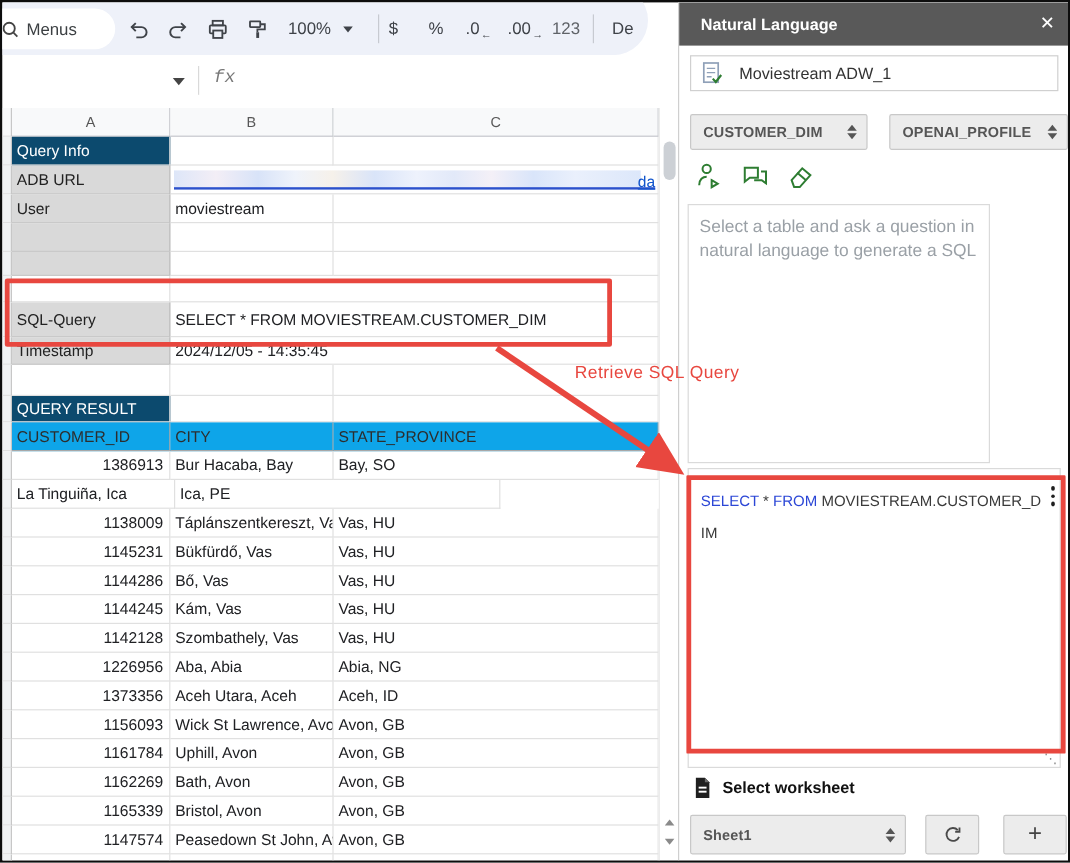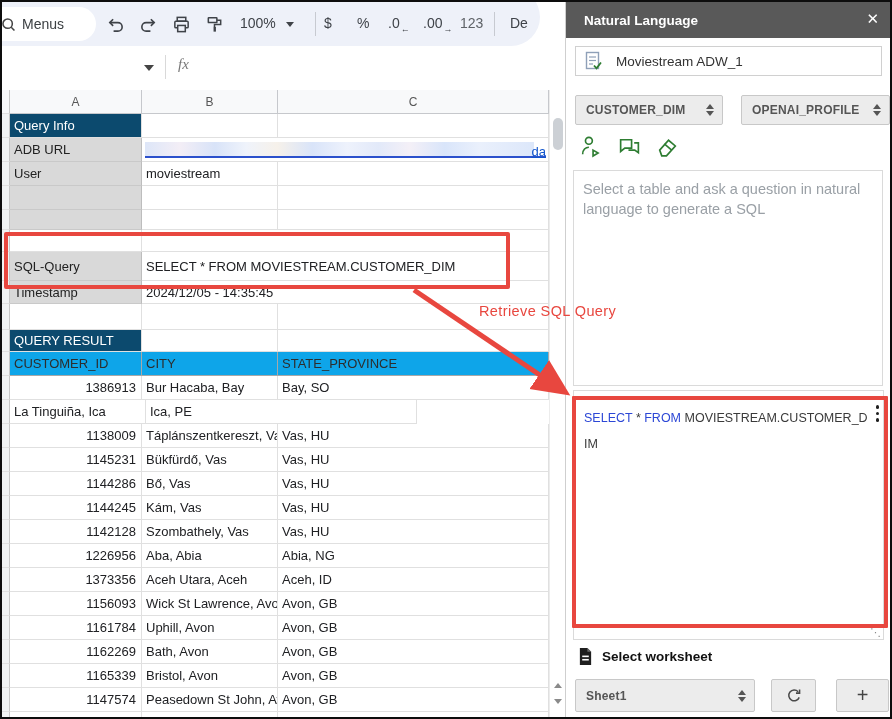--- a/index.html
+++ b/index.html
@@ -16,21 +16,21 @@
   .tb-text { position:absolute; top:13px; font-size:14px; color:#3f4349; cursor:pointer; }
   .zoom-ctl { position:absolute; left:238px; top:13px; font-size:14px; color:#3f4349; cursor:pointer; }
   .caret { display:inline-block; width:0; height:0; border-left:4px solid transparent; border-right:4px solid transparent; border-top:5px solid #3f4349; vertical-align:middle; margin-left:10px; }
   .tb-divider { position:absolute; top:10px; width:1px; height:24px; background:#c7cad1; }
   .mini { font-size:9px; vertical-align:sub; margin-left:1px; }
 
   
   .formula-bar { position:absolute; left:0; top:44px; width:561px; height:44px; background:#fff; }
   .fb-caret { position:absolute; left:142px; top:19px; width:0; height:0; border-left:5px solid transparent; border-right:5px solid transparent; border-top:6px solid #444; }
   .fb-divider { position:absolute; left:163px; top:9px; width:1px; height:24px; background:#d9d9d9; }
-  .fx { position:absolute; left:176px; top:10px; font-size:15px; font-style:italic; color:#787878; font-family:Liberation Serif, serif; }
+  .fx { position:absolute; left:176px; top:10px; font-size:15px; font-style:italic; color:#787878; font-family:Liberation Mono, monospace; }
 
   
   .grid { position:absolute; left:0; top:88px; width:547px; height:627px; overflow:hidden; background:#fff; }
   .row { display:flex; width:547px; }
   .sliver { width:8px; background:#f1f3f4; border-right:1px solid #c7c7c7; border-bottom:1px solid #e0e0e0; flex:none; }
   .cell { border-right:1px solid #e0e0e0; border-bottom:1px solid #e0e0e0; font-size:13px; color:#202124; display:flex; align-items:center; overflow:hidden; white-space:nowrap; }
   .cA { width:132px; flex:none; }
   .cB { width:136px; flex:none; }
   .cC { width:271px; flex:none; }
   .cBC { width:407px; flex:none; }
@@ -65,21 +65,21 @@
   .conn-label { margin-left:13px; font-size:13.5px; color:#333; }
   .sel { position:absolute; top:93px; height:30px; background:#ececec; border:1px solid #c8c8c8; border-radius:2px; display:flex; align-items:center; cursor:pointer; }
   .sel-table { left:9px; width:148px; }
   .sel-profile { left:175px; width:149px; }
   .sel-label { margin-left:10px; font-size:12px; font-weight:bold; color:#555; letter-spacing:.2px; flex:1; white-space:nowrap; overflow:hidden; }
   .updown { margin-right:8px; display:flex; flex-direction:column; gap:2px; align-items:center; flex:none; }
   .updown .u { width:0;height:0;border-left:4px solid transparent;border-right:4px solid transparent;border-bottom:5px solid #555; }
   .updown .d { width:0;height:0;border-left:4px solid transparent;border-right:4px solid transparent;border-top:5px solid #555; }
   .panel-icons { position:absolute; left:12px; top:131px; display:flex; gap:12px; }
   .pi { width:26px; height:26px; display:flex; align-items:center; justify-content:center; cursor:pointer; }
-  .question-box { position:absolute; left:7px; top:168px; width:310px; height:216px; border:1px solid #dadada; background:#fff; padding:8px 9px; cursor:text; }
+  .question-box { position:absolute; left:7px; top:168px; width:252px; height:216px; border:1px solid #dadada; background:#fff; padding:8px 9px; cursor:text; }
   .question-placeholder { font-size:14.5px; color:#9aa0a6; line-height:1.4; }
   .result-box { position:absolute; left:7px; top:388px; width:311px; height:250px; border:1px solid #dadada; background:#fff; padding:14px 14px 8px 10px; cursor:text; }
   .sql-text { font-size:12.5px; line-height:2.1; color:#3a3a3a; word-break:break-all; }
   .kw { color:#2c47d6; }
   .kebab { position:absolute; right:4px; top:14px; display:flex; flex-direction:column; gap:3px; cursor:pointer; }
   .kebab i { width:3.5px; height:3.5px; border-radius:50%; background:#1f1f1f; }
   .resize-handle { position:absolute; right:2px; bottom:0px; color:#8a8a8a; font-size:11px; cursor:nwse-resize; }
   .ws-label-row { position:absolute; left:12px; top:645px; display:flex; align-items:center; gap:9px; }
   .ws-label { font-size:13.5px; font-weight:bold; color:#111; }
   .sel-sheet { top:677px; left:9px; width:180px; height:33px; }

